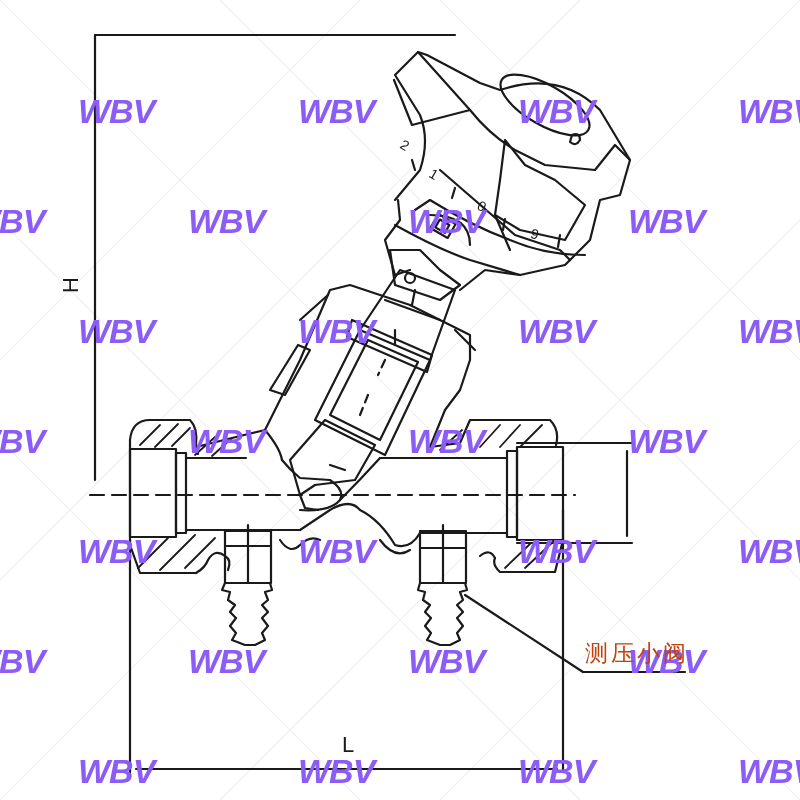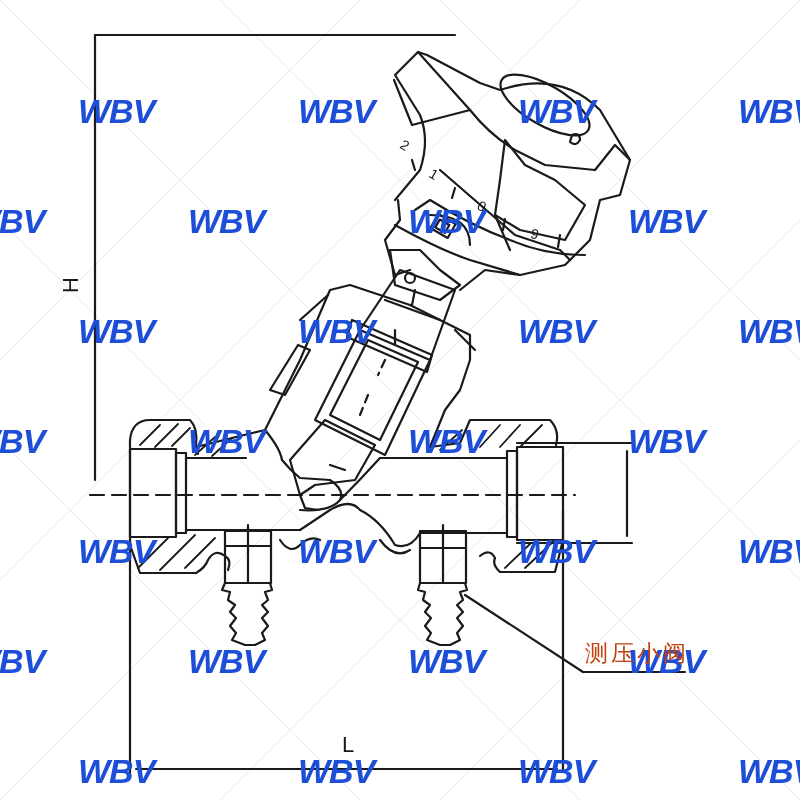--- a/index.html
+++ b/index.html
@@ -1,18 +1,18 @@
 <!DOCTYPE html>
 <html><head>
   <meta charset="utf-8">
   <style>
     html, body { margin: 0; padding: 0; background: #ffffff; }
     body { width: 800px; height: 800px; position: relative; overflow: hidden; font-family: "DejaVu Sans", sans-serif; }
     .canvas { position: absolute; left: 0; top: 0; width: 800px; height: 800px; }
-    .wm { position: absolute; font-family: "Liberation Sans", sans-serif; font-weight: bold; font-style: italic; font-size: 34px; color: #1d4ed8; letter-spacing: -1px; pointer-events: none; user-select: none; }
+    .wm { position: absolute; font-family: "Liberation Sans", sans-serif; font-weight: bold; font-style: italic; font-size: 34px; color: #8b5cf6; letter-spacing: -1px; pointer-events: none; user-select: none; }
     .dim-label { position: absolute; font-family: "Liberation Sans", sans-serif; font-size: 22px; color: #1a1a1a; }
     .callout { position: absolute; font-family: "DejaVu Sans", sans-serif; font-size: 23px; color: #c2410c; letter-spacing: 3px; }
     .dial { position: absolute; font-family: "Liberation Sans", sans-serif; font-size: 14px; color: #1a1a1a; }
   </style>
 </head>
 <body>
 
 <div class="canvas">
 
   

